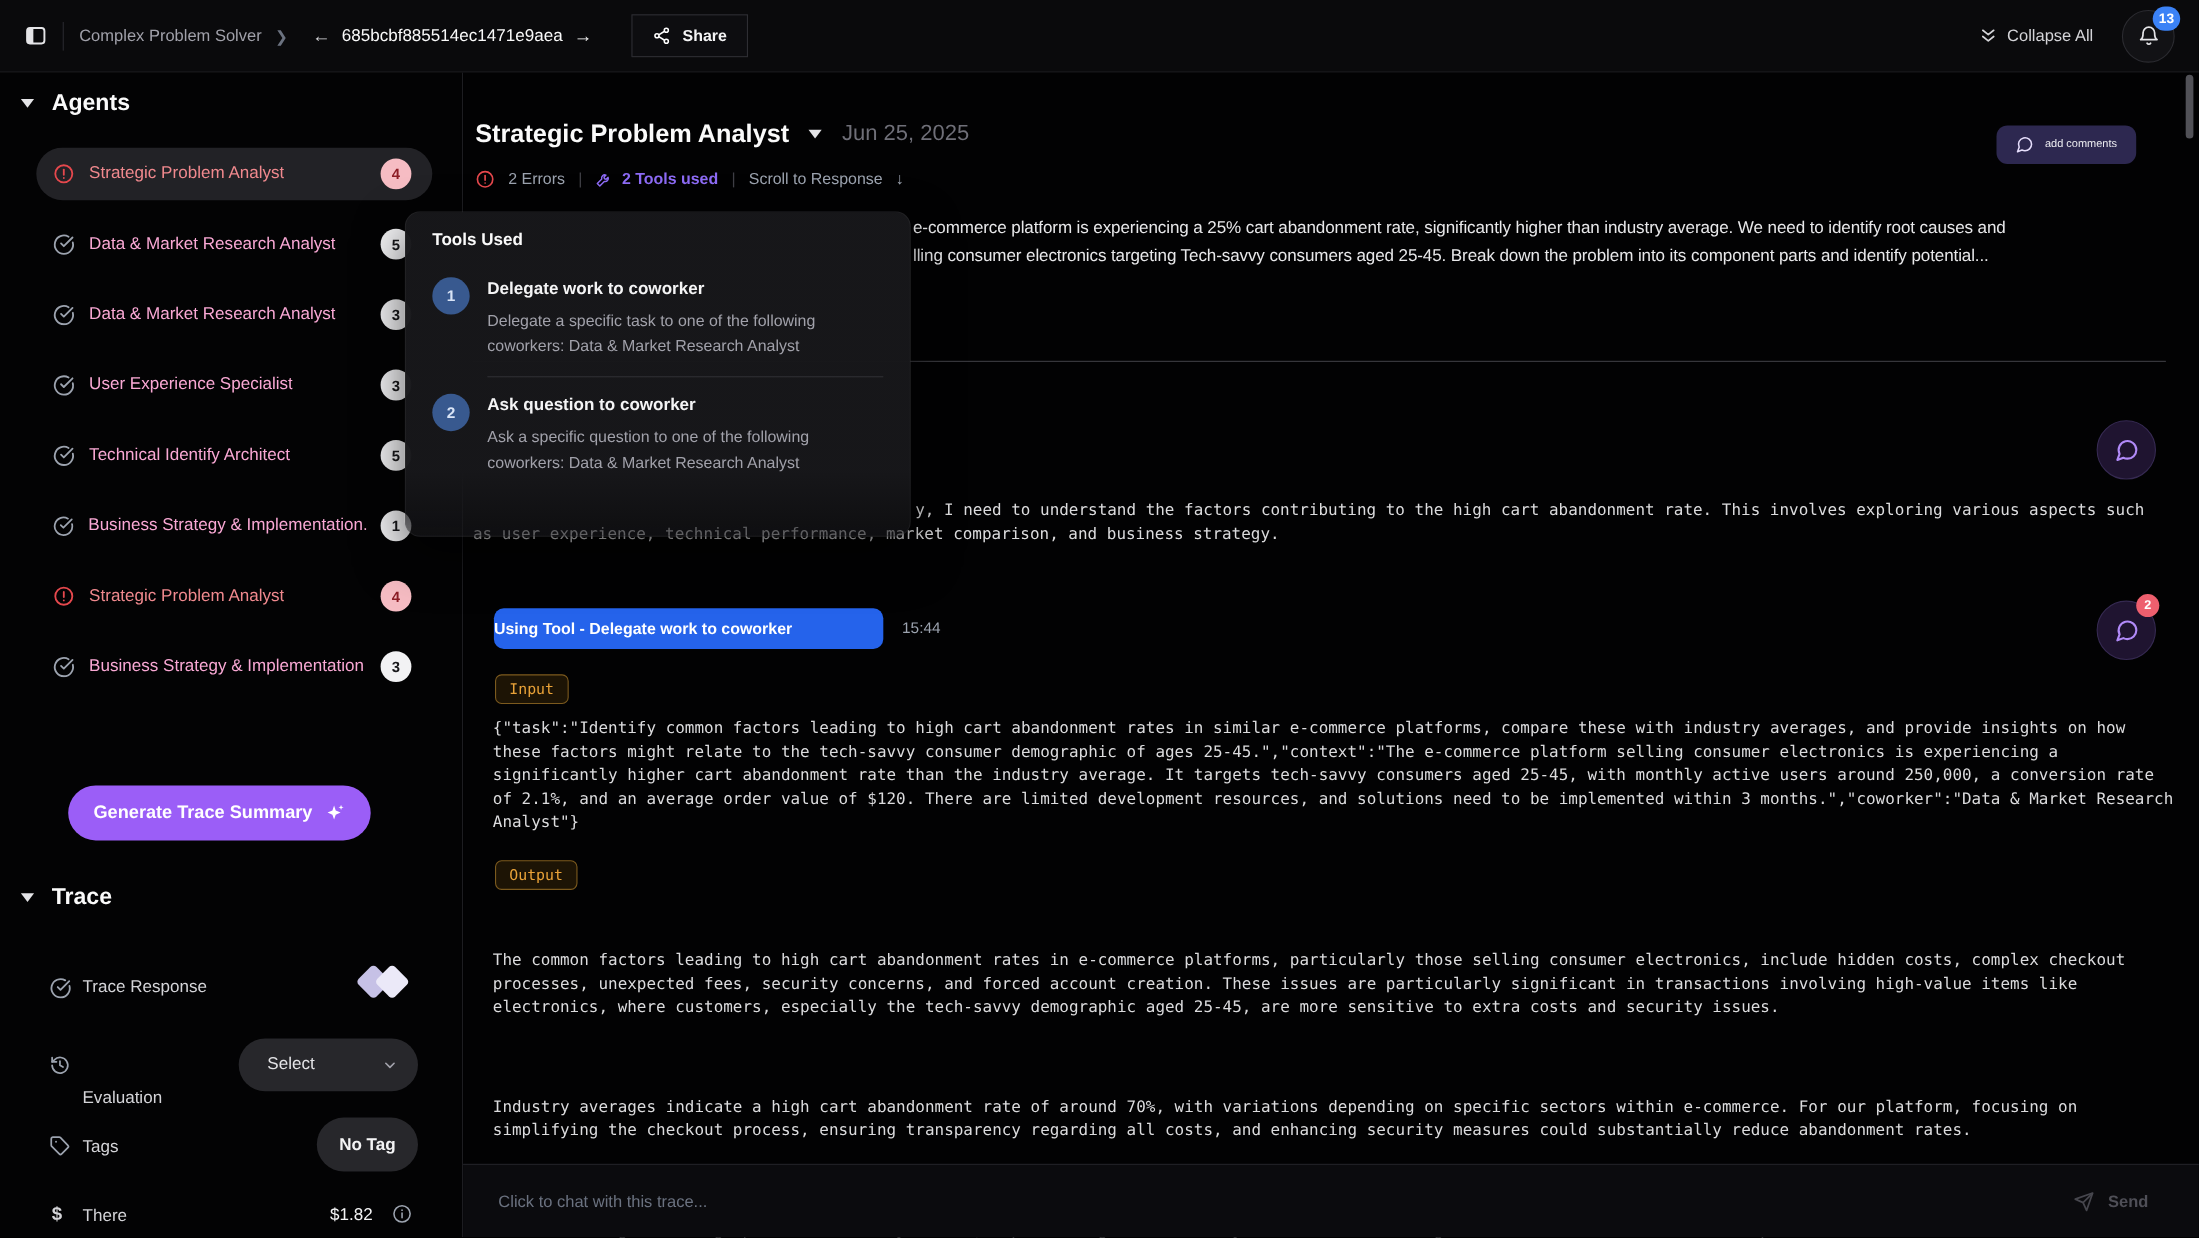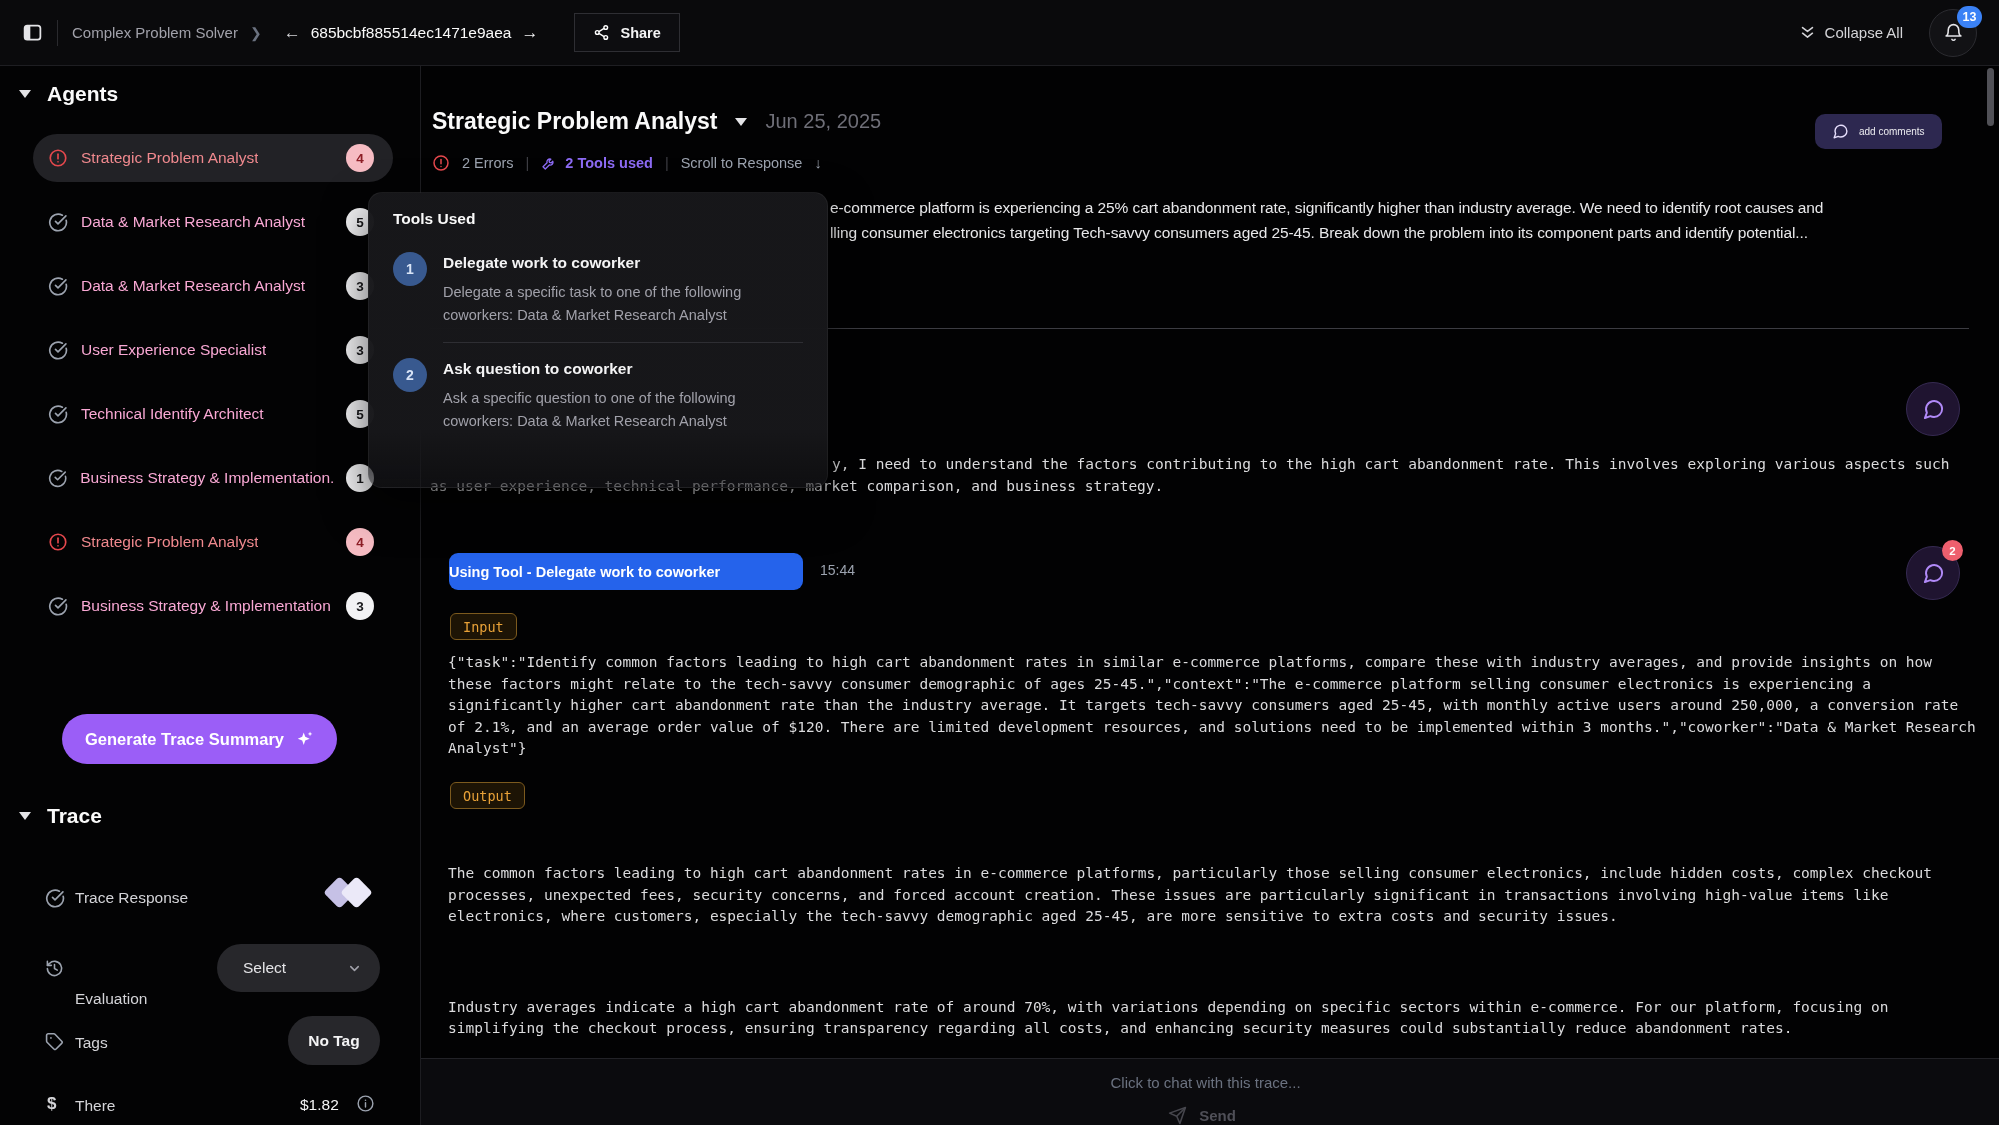--- a/index.html
+++ b/index.html
@@ -67,21 +67,21 @@
   .circ-badge{position:absolute;top:-7px;right:-4px;min-width:21px;height:21px;border-radius:11px;background:#ee5f6e;
               color:#fff;font-size:11.5px;font-weight:700;display:flex;align-items:center;justify-content:center;}
   .tool-pill{position:absolute;left:28px;top:487px;width:354px;height:37px;border-radius:9px;background:#2563eb;
              color:#fff;font-size:14.5px;font-weight:700;display:flex;align-items:center;justify-content:flex-start;}
   .ts{position:absolute;left:399px;top:496px;font-size:14px;color:#9ca3af;}
   .io-tag{position:absolute;height:27px;padding:0 12px;border:1px solid #7c5a1e;border-radius:6px;background:#1d1405;
           color:#e9a238;font-family:"DejaVu Sans Mono",monospace;font-size:13.5px;display:flex;align-items:center;box-sizing:border-box;}
   .blk{position:absolute;left:27px;width:1528px;white-space:pre-wrap;word-break:break-word;}
   .blk p{margin:0 0 26px 0;}
   .chatbar{position:absolute;left:0;right:0;bottom:0;height:67px;background:#0b0b0e;border-top:1px solid #222227;
-           display:flex;align-items:center;padding:0 30px;box-sizing:border-box;flex-direction:column;}
+           display:flex;align-items:center;padding:0 30px;box-sizing:border-box;}
   .chat-input{flex:1;background:transparent;border:none;outline:none;color:#e4e4e7;font-size:15px;
               font-family:"Liberation Sans",sans-serif;}
   .chat-input::placeholder{color:#6b7280;}
   .send{display:flex;align-items:center;gap:12px;color:#4f4f57;font-size:15px;font-weight:600;margin-right:16px;}
 
   
   .tooltip{position:absolute;left:368px;top:192px;width:460px;height:296px;z-index:40;border-radius:14px;
            background:linear-gradient(180deg, rgba(23,23,26,.98) 0%, rgba(23,23,26,.98) 80%, rgba(23,23,26,.62) 100%);
            border:1px solid rgba(255,255,255,.05);box-shadow:0 18px 44px rgba(0,0,0,.6);
            padding:17px 24px 18px;box-sizing:border-box;}

